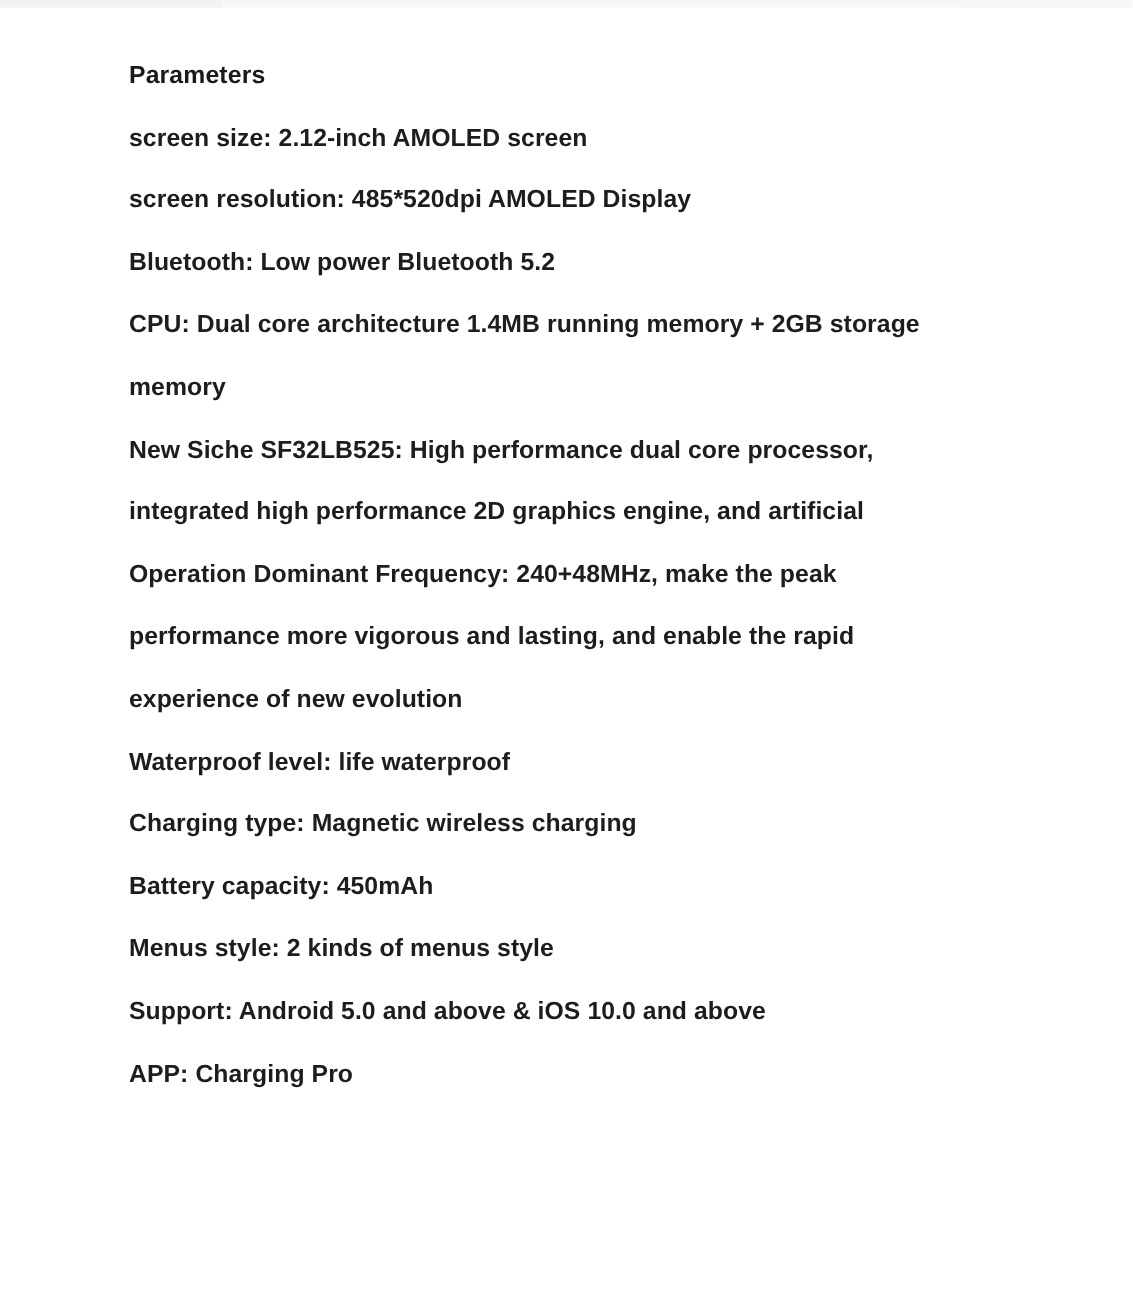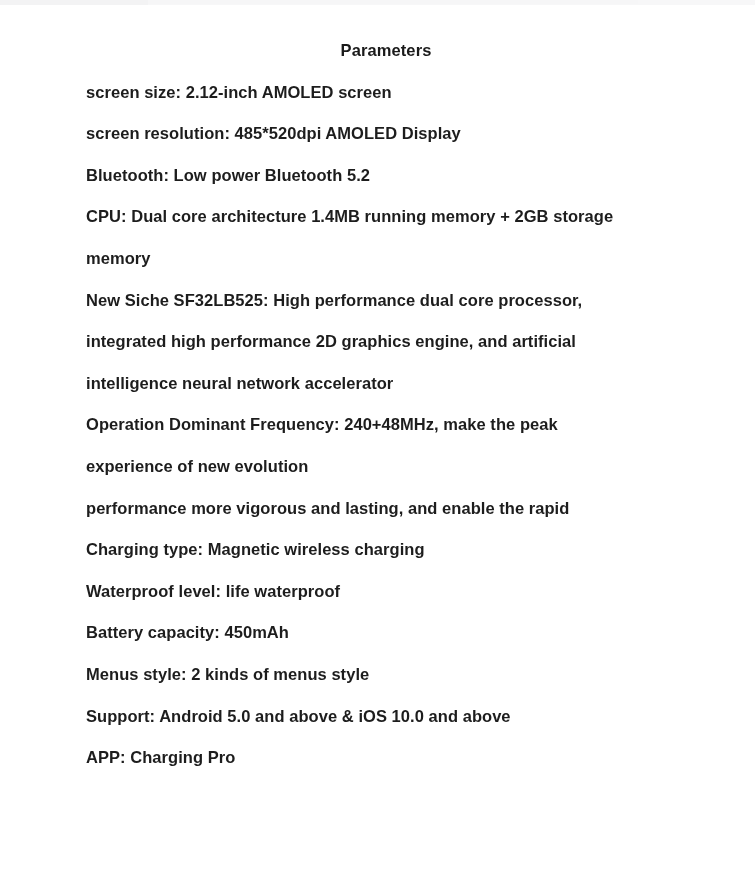--- a/index.html
+++ b/index.html
@@ -51,21 +51,20 @@
     top: 30px;
     width: 600px;
   }
   .heading {
     font-size: 16.5px;
     font-weight: bold;
     color: #1a1a1a;
     line-height: 41.6px;
     letter-spacing: 0.1px;
     white-space: nowrap;
-    text-align: center;
   }
   .spec-line {
     font-size: 16.5px;
     font-weight: bold;
     color: #1d1d1d;
     line-height: 41.6px;
     letter-spacing: 0.05px;
     white-space: nowrap;
   }
 </style>
@@ -82,26 +81,25 @@
   <div id="content">
     <div class="heading">Parameters</div>
     <div id="spec-list">
         <div class="spec-line">screen size: 2.12-inch AMOLED screen</div>
         <div class="spec-line">screen resolution: 485*520dpi AMOLED Display</div>
         <div class="spec-line">Bluetooth: Low power Bluetooth 5.2</div>
         <div class="spec-line">CPU: Dual core architecture 1.4MB running memory + 2GB storage</div>
         <div class="spec-line">memory</div>
         <div class="spec-line">New Siche SF32LB525: High performance dual core processor,</div>
         <div class="spec-line">integrated high performance 2D graphics engine, and artificial</div>
-        <div class="spec-line">intelligence neural network accelerator</div>
         <div class="spec-line">Operation Dominant Frequency: 240+48MHz, make the peak</div>
+        <div class="spec-line">performance more vigorous and lasting, and enable the rapid</div>
         <div class="spec-line">experience of new evolution</div>
-        <div class="spec-line">performance more vigorous and lasting, and enable the rapid</div>
+        <div class="spec-line">Waterproof level: life waterproof</div>
         <div class="spec-line">Charging type: Magnetic wireless charging</div>
-        <div class="spec-line">Waterproof level: life waterproof</div>
         <div class="spec-line">Battery capacity: 450mAh</div>
         <div class="spec-line">Menus style: 2 kinds of menus style</div>
         <div class="spec-line">Support: Android 5.0 and above &amp; iOS 10.0 and above</div>
         <div class="spec-line">APP: Charging Pro</div>
       </div>
   </div>
 
 </div>
 
 </body></html>

